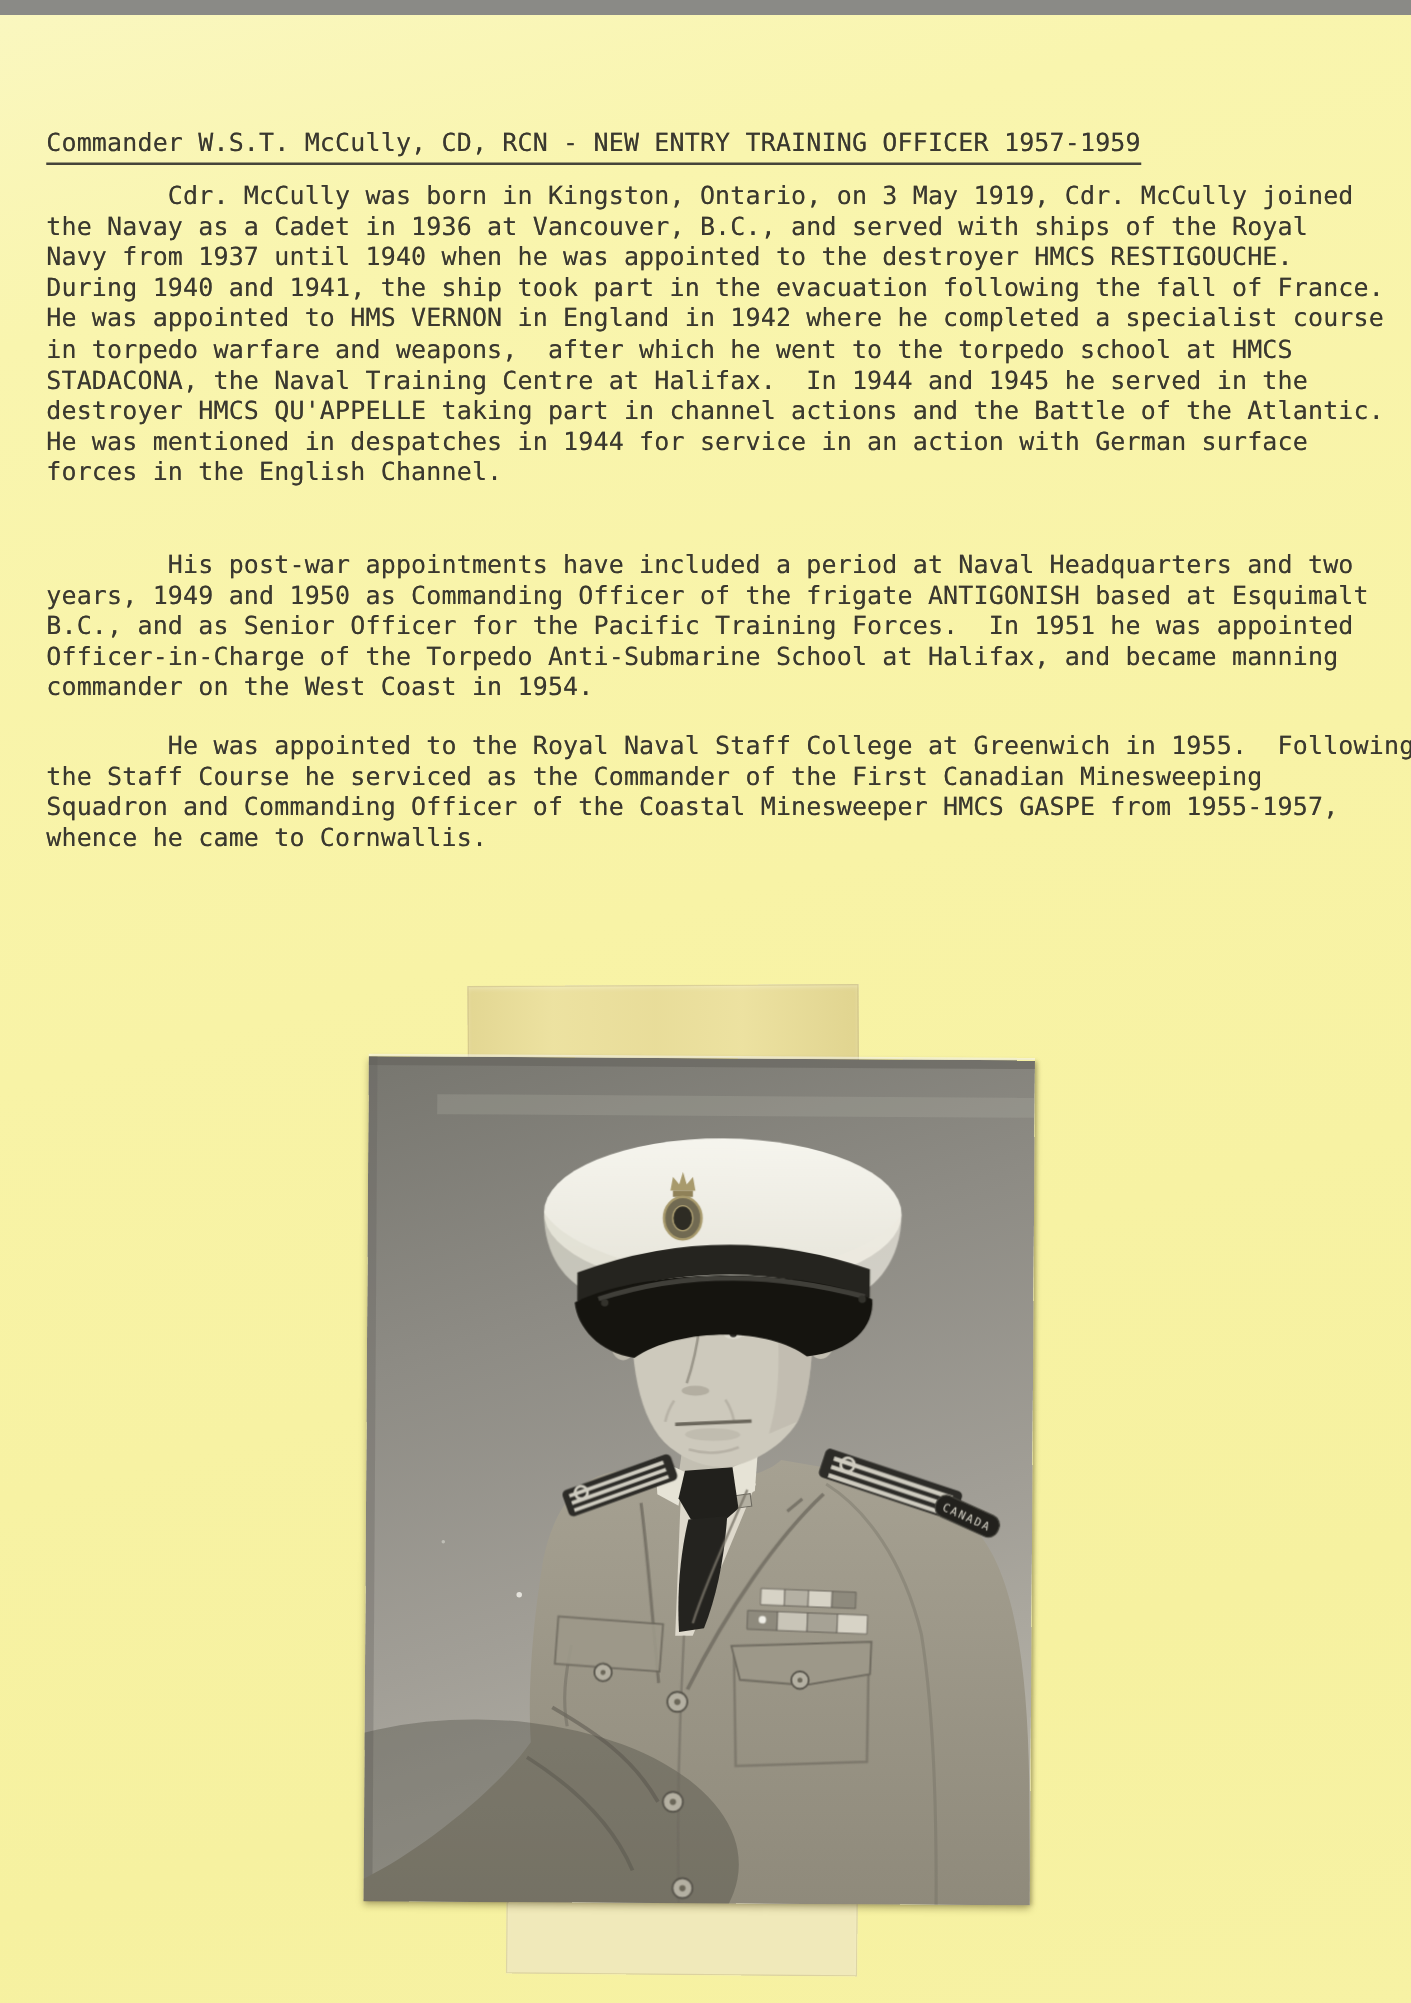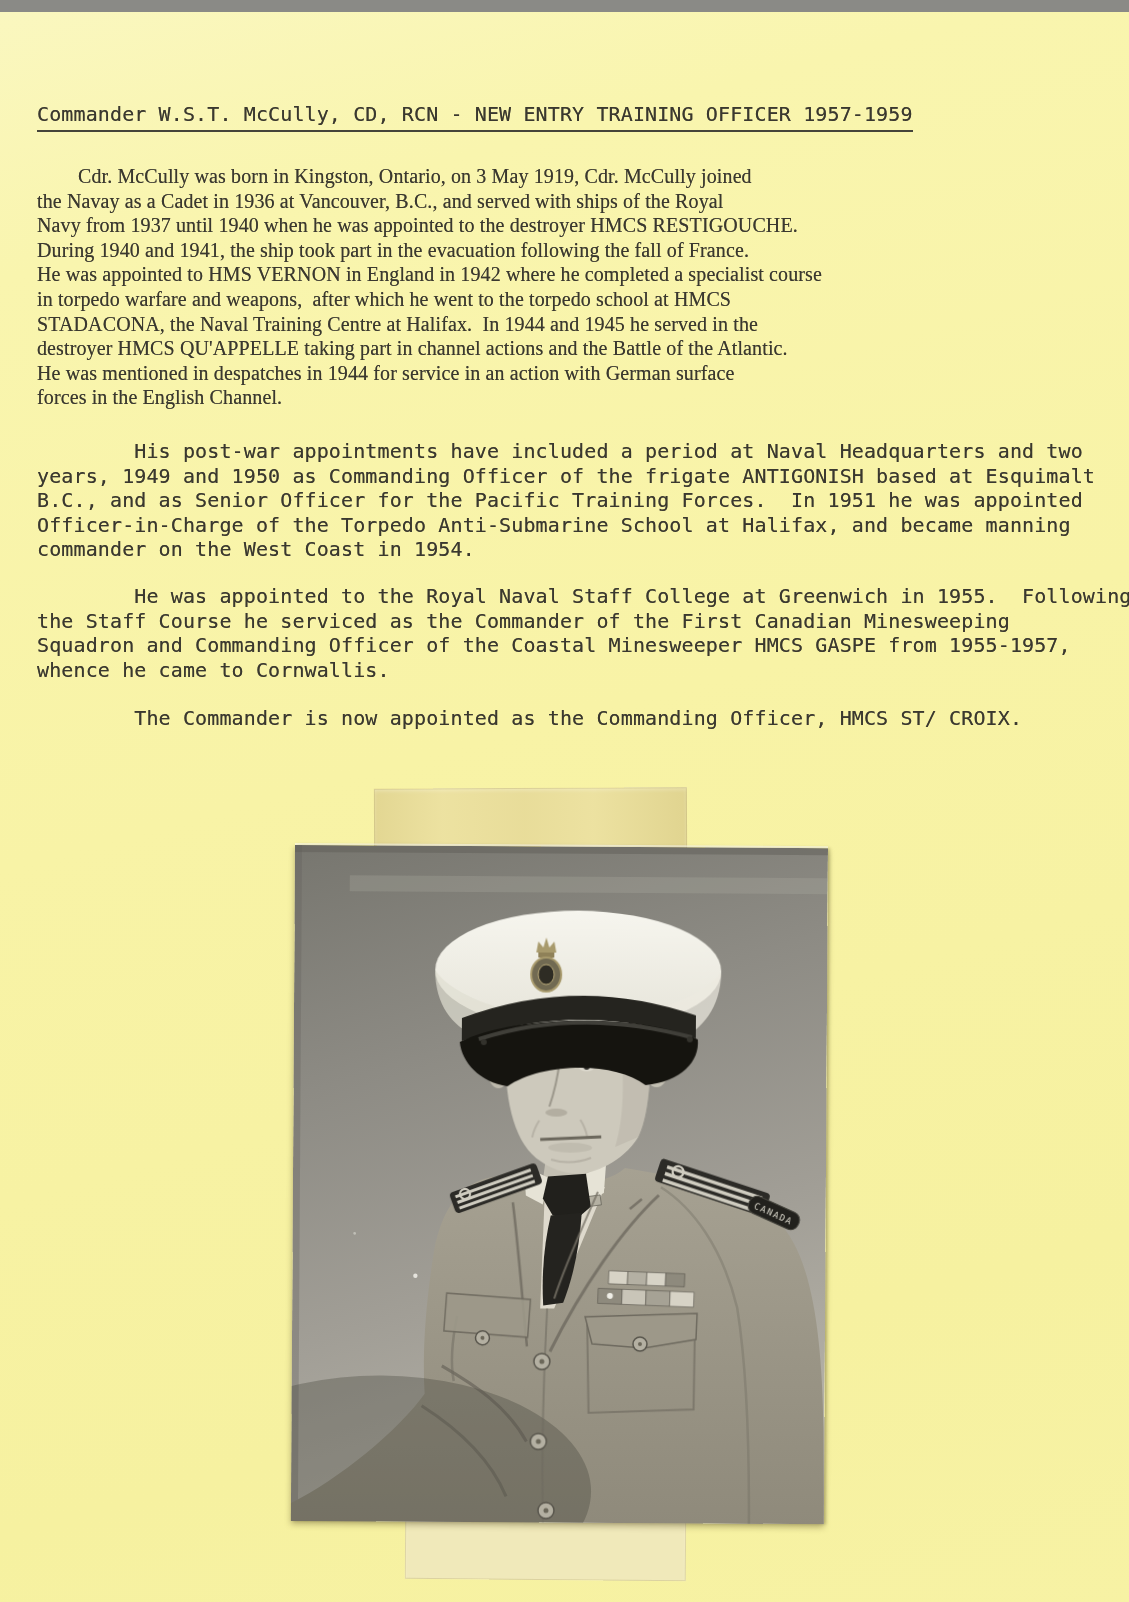--- a/index.html
+++ b/index.html
@@ -21,21 +21,21 @@
     letter-spacing:0.12px;
     white-space:pre;
     text-shadow:0 0 0.5px rgba(58,56,47,0.65);
   }
   .heading { top:90px; }
   .heading span {
     display:inline-block;
     padding-bottom:3px;
     border-bottom:2px solid #45443a;
   }
-  .p1 { top:152px;font-family:Liberation Serif, serif; }
+  .p1 { top:132px; }
   .p2 { top:427px; }
   .p3 { top:572px; }
   .p4 { top:694px; }
 
   .tape {
     position:absolute;
     background:#ece1a0;
     background-image:linear-gradient(90deg,
       rgba(205,190,115,.30) 0%, rgba(240,231,165,.12) 22%,
       rgba(215,200,125,.18) 48%, rgba(240,231,165,.10) 70%,
@@ -80,21 +80,20 @@
 forces in the English Channel.</div>
   <div class="typed p2">        His post-war appointments have included a period at Naval Headquarters and two
 years, 1949 and 1950 as Commanding Officer of the frigate ANTIGONISH based at Esquimalt
 B.C., and as Senior Officer for the Pacific Training Forces.  In 1951 he was appointed
 Officer-in-Charge of the Torpedo Anti-Submarine School at Halifax, and became manning
 commander on the West Coast in 1954.</div>
   <div class="typed p3">        He was appointed to the Royal Naval Staff College at Greenwich in 1955.  Following
 the Staff Course he serviced as the Commander of the First Canadian Minesweeping
 Squadron and Commanding Officer of the Coastal Minesweeper HMCS GASPE from 1955-1957,
 whence he came to Cornwallis.</div>
-  <div class="typed p4">        The Commander is now appointed as the Commanding Officer, HMCS ST/ CROIX.</div>
 
   <div class="tape tape-top"></div>
   <div class="tape tape-bottom"></div>
 
   <div class="photo" role="img" aria-label="Black and white studio portrait of a naval commander wearing a white peaked cap and khaki uniform jacket with shoulder boards, medal ribbons and necktie">
     <svg width="533" height="676" viewBox="0 0 533 676" xmlns="http://www.w3.org/2000/svg">
       <defs>
         <linearGradient id="bgG" x1="0" y1="0" x2="0.25" y2="1">
           <stop offset="0" stop-color="#77766f"></stop>
           <stop offset="0.35" stop-color="#8d8b84"></stop>

